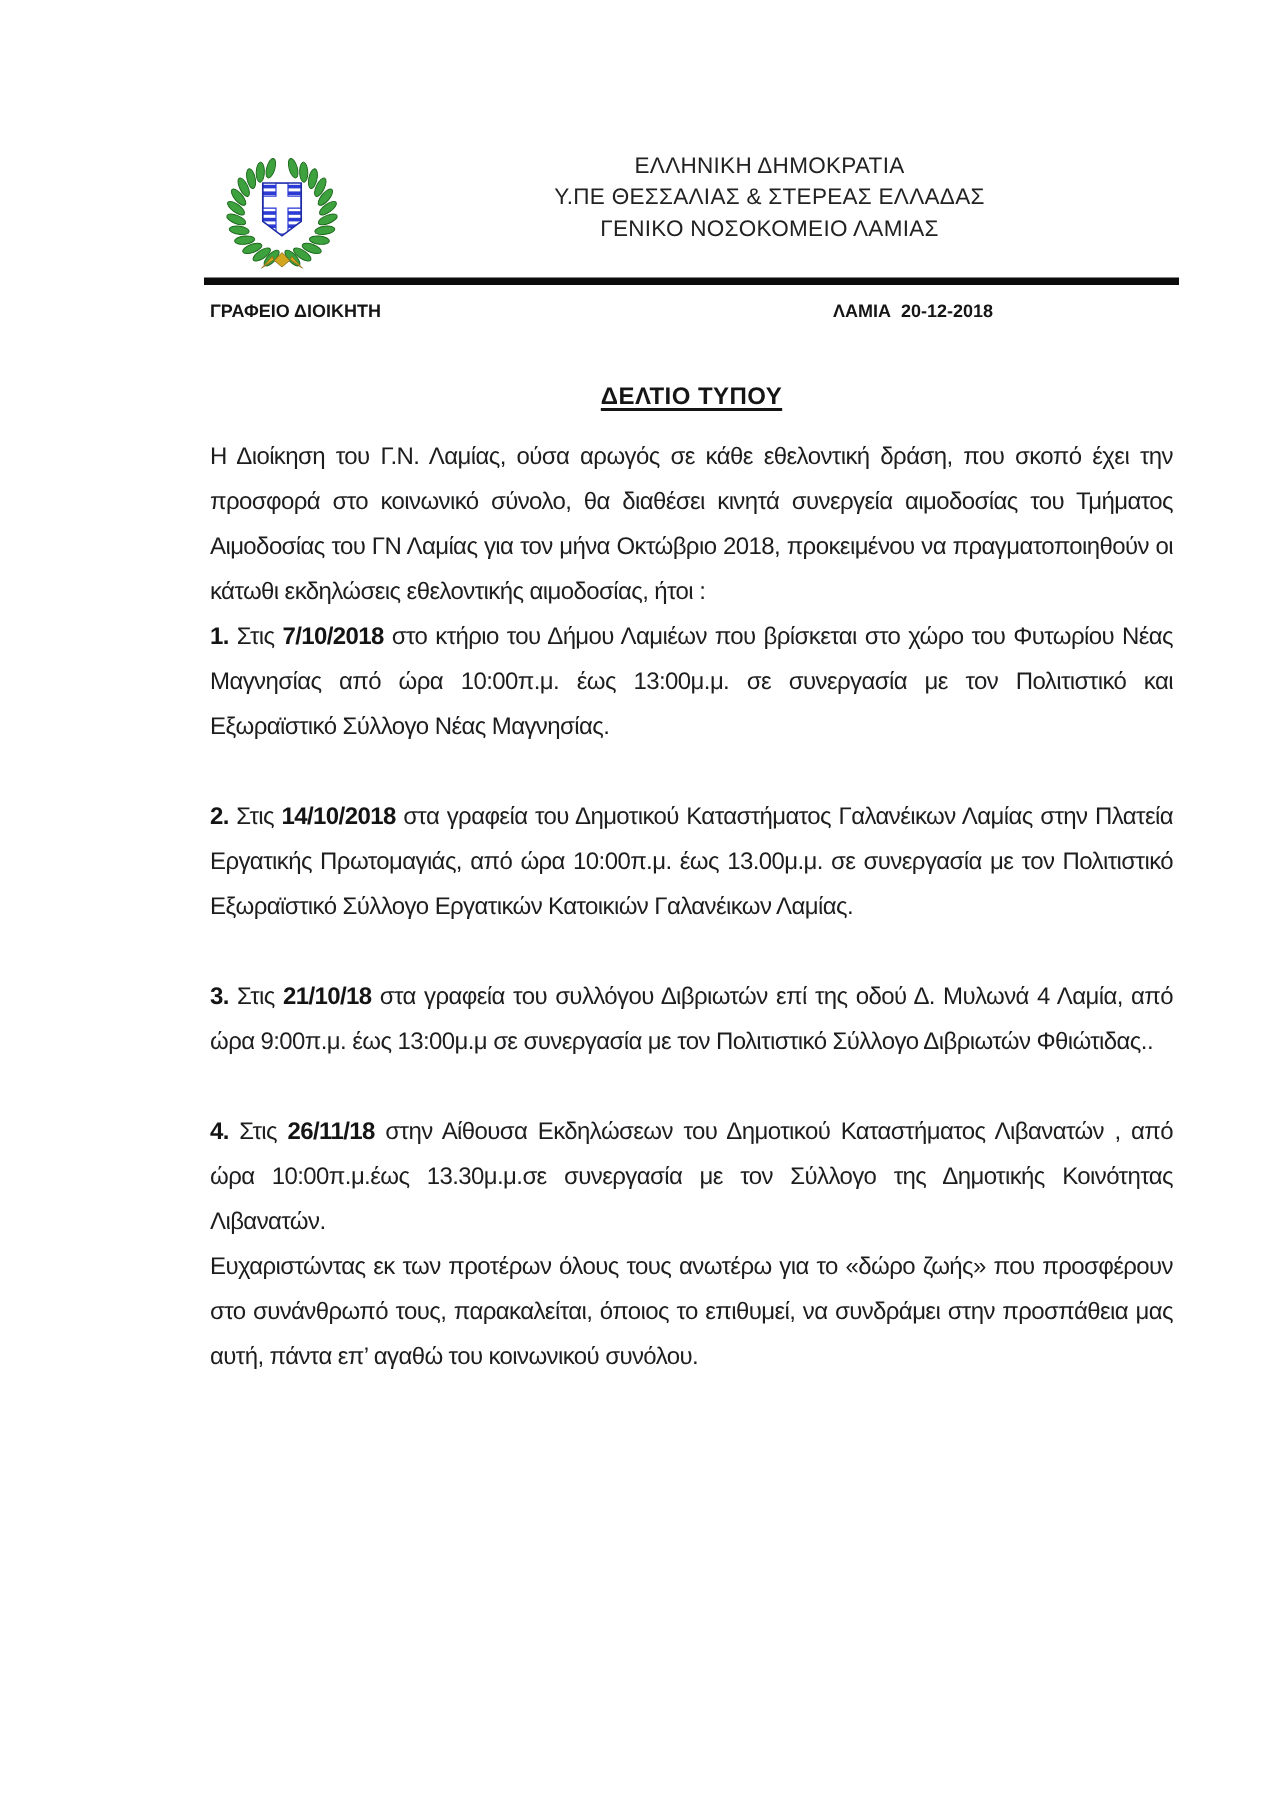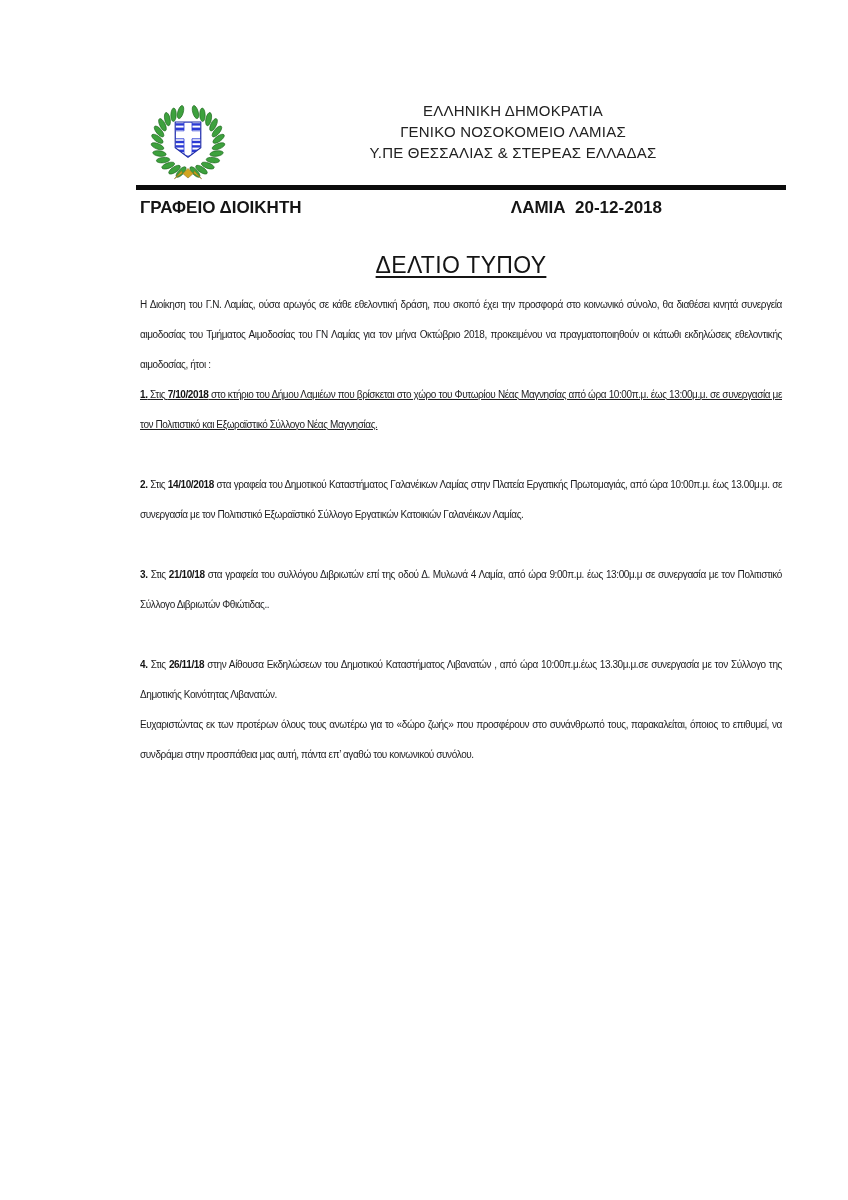--- a/index.html
+++ b/index.html
@@ -32,50 +32,50 @@
   .rule {
     height: 5px;
     background: #0c0c0c;
     margin: 3px -4px 0 -4px;
   }
   
   .office-row {
     display: flex;
     justify-content: space-between;
     margin-top: 7px;
-    font-size: 17px;
+    font-size: 12px;
     font-weight: bold;
     line-height: 21px;
     color: #151515;
   }
   .place-date { margin-right: 120px; white-space: pre; }
   
   .title {
     margin: 34px 0 0 0;
     text-align: center;
-    font-size: 23px;
-    font-weight: normal;
+    font-size: 16px;
+    font-weight: bold;
     line-height: 26px;
     text-decoration: underline;
     text-decoration-thickness: 1.5px;
     text-underline-offset: 3px;
     letter-spacing: 0.3px;
     color: #151515;
   }
   
   .body {
     margin: 0;
-    font-size: 10px;
+    font-size: 16px;
     line-height: 30px;
     letter-spacing: -0.4px;
     text-align: justify;
     color: #1d1d1f;
   }
   .intro { margin-top: 12px; }
-  .item-first { margin-top: 0; text-decoration: underline; }
+  .item-first { margin-top: 0; }
   .item { margin-top: 30px; }
   .closing { margin-top: 0; }
   .body b { font-weight: bold; color: #141414; }
 </style>
 </head>
 <body>
 
 <div class="page">
 
   <div class="masthead">
@@ -136,22 +136,22 @@
           </g>
           <g clip-path="url(#shieldClip)">
             <path d="M45 25 H55 V36 H66 V46 H55 V67.5 H45 V46 H34 V36 H45 Z" fill="#ffffff" stroke="#2b3bd4" stroke-width="1"></path>
           </g>
           <path d="M34 25 H66 V57 L50 69 L34 57 Z" fill="none" stroke="#1f2ca8" stroke-width="1.4"></path>
         </g>
       </svg>
     </div>
     <div class="gov-lines">
       <div>ΕΛΛΗΝΙΚΗ ΔΗΜΟΚΡΑΤΙΑ</div>
+      <div>Υ.ΠΕ ΘΕΣΣΑΛΙΑΣ &amp; ΣΤΕΡΕΑΣ ΕΛΛΑΔΑΣ</div>
       <div>ΓΕΝΙΚΟ ΝΟΣΟΚΟΜΕΙΟ ΛΑΜΙΑΣ</div>
-      <div>Υ.ΠΕ ΘΕΣΣΑΛΙΑΣ &amp; ΣΤΕΡΕΑΣ ΕΛΛΑΔΑΣ</div>
     </div>
   </div>
 
   <div class="rule"></div>
 
   <div class="office-row">
     <span>ΓΡΑΦΕΙΟ ΔΙΟΙΚΗΤΗ</span>
     <span class="place-date">ΛΑΜΙΑ  20-12-2018</span>
   </div>
 

